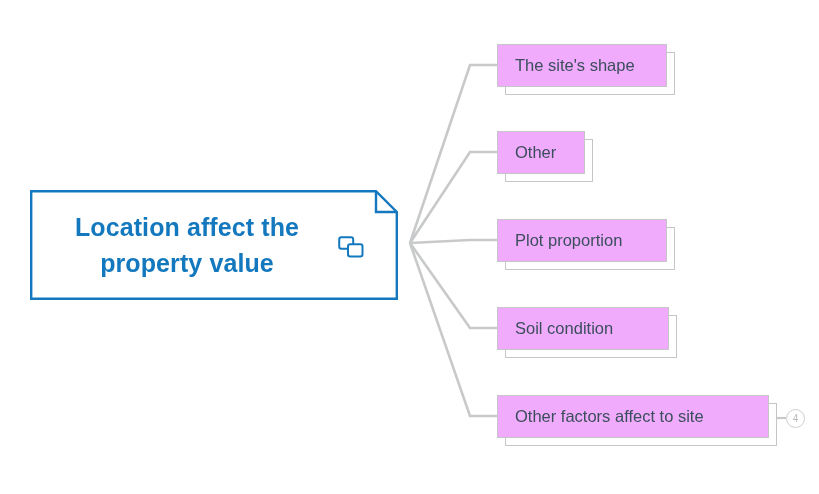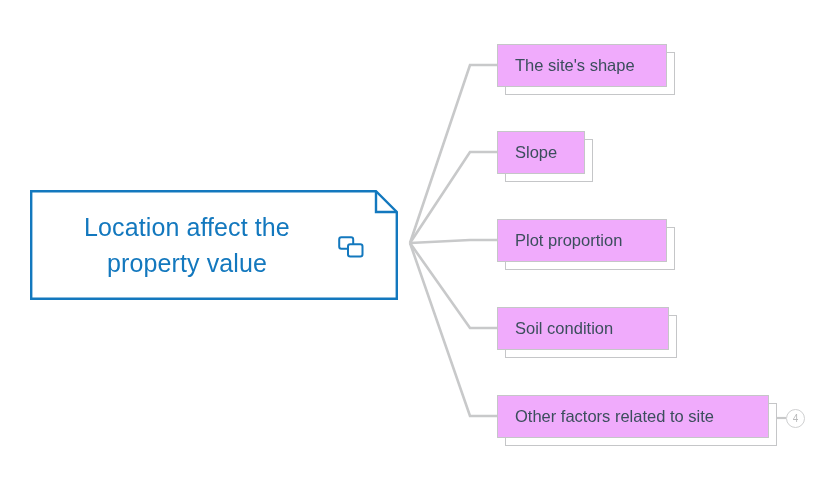--- a/index.html
+++ b/index.html
@@ -56,20 +56,21 @@
     align-items: center;
     justify-content: center;
     text-align: center;
     padding-left: 14px;
     box-sizing: border-box;
     color: #1378be;
     font-size: 25px;
     line-height: 1.45;
     letter-spacing: 0.1px;
     white-space: pre-line;
+    font-weight: bold;
   }
   #root-node .root-icon {
     position: absolute;
     left: 308px;
     top: 46px;
     width: 26px;
     height: 22px;
   }
 
   
@@ -167,40 +168,40 @@
   <div class="child-node" style="left:497px; top:44px; width:170px;">
     <div class="shadow-card"></div>
     <div class="main-card">
       <span class="child-label">The site's shape</span>
     </div>
   </div>
 
   <div class="child-node" style="left:497px; top:131px; width:88px;">
     <div class="shadow-card"></div>
     <div class="main-card">
-      <span class="child-label">Slope</span>
+      <span class="child-label">Other</span>
     </div>
   </div>
 
   <div class="child-node" style="left:497px; top:219px; width:170px;border-radius:12px;">
     <div class="shadow-card"></div>
     <div class="main-card">
       <span class="child-label">Plot proportion</span>
     </div>
   </div>
 
   <div class="child-node" style="left:497px; top:307px; width:172px;">
     <div class="shadow-card"></div>
     <div class="main-card">
       <span class="child-label">Soil condition</span>
     </div>
   </div>
 
   <div class="child-node" style="left:497px; top:395px; width:272px;">
     <div class="shadow-card"></div>
     <div class="main-card">
-      <span class="child-label">Other factors related to site</span>
+      <span class="child-label">Other factors affect to site</span>
     </div>
   </div>
 
   <div id="collapse-badge">4</div>
 
 </div>
 
 </body></html>

